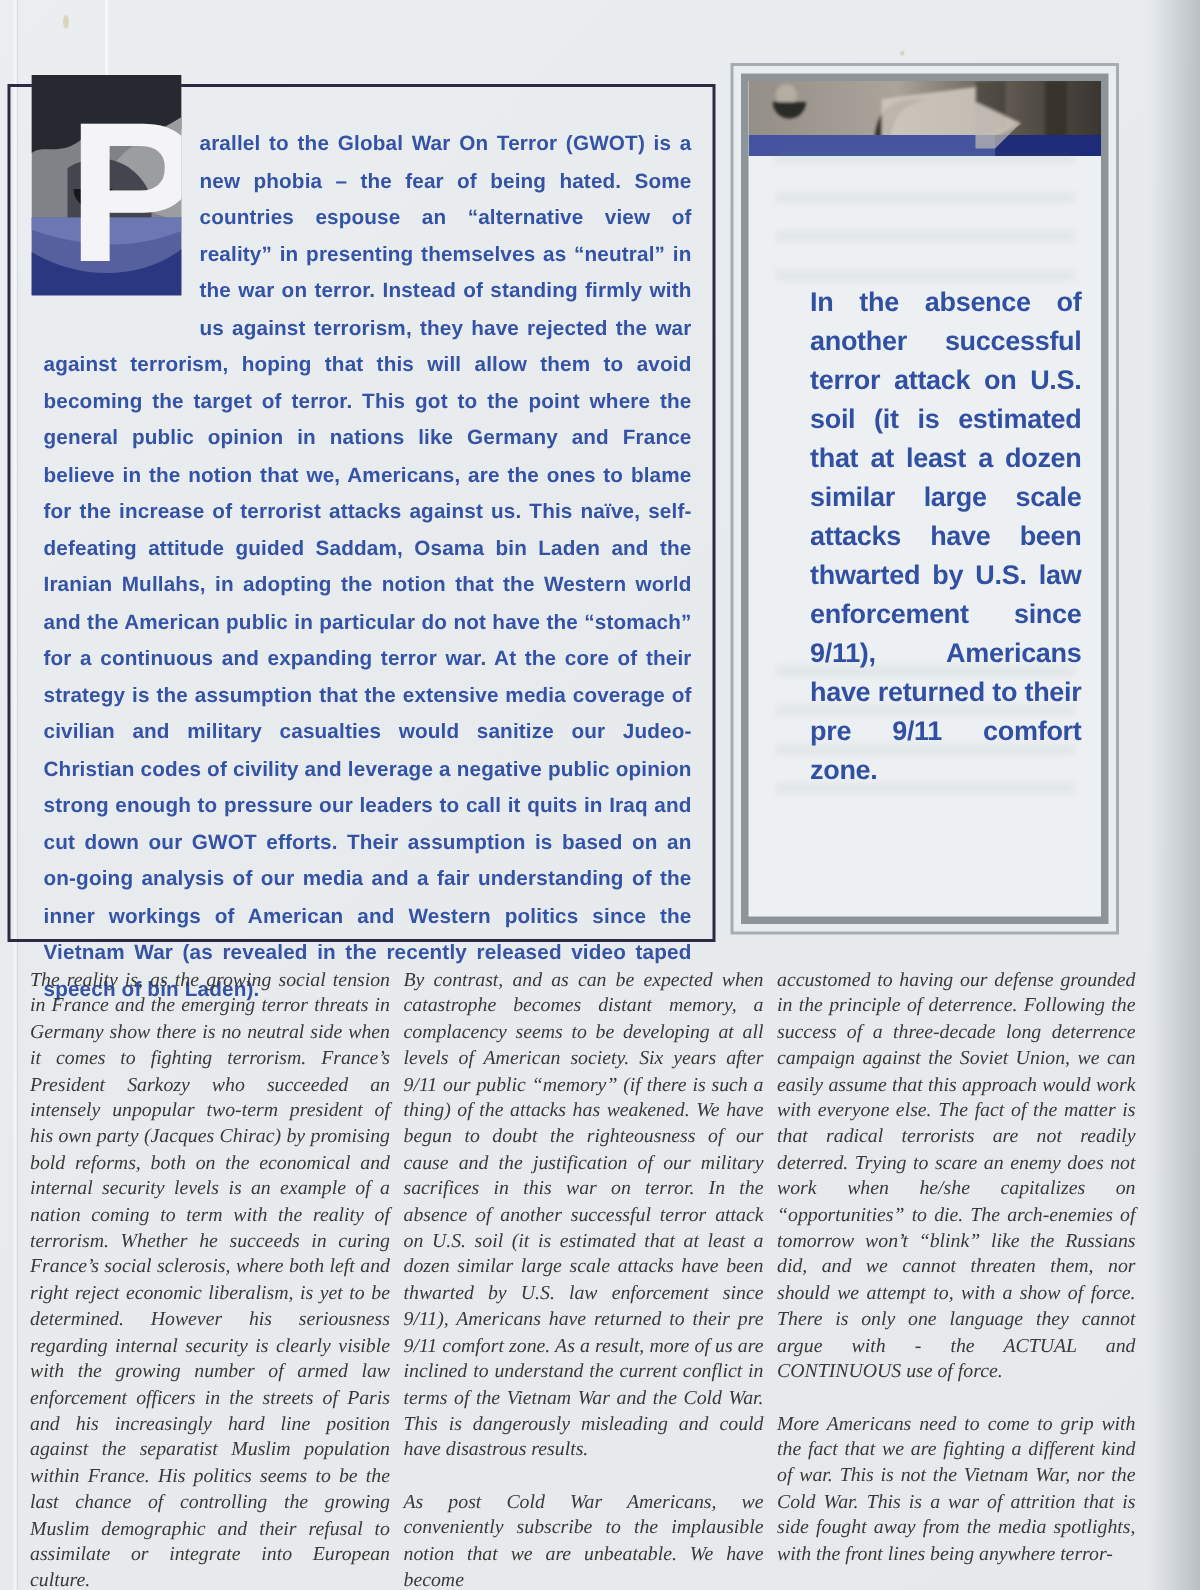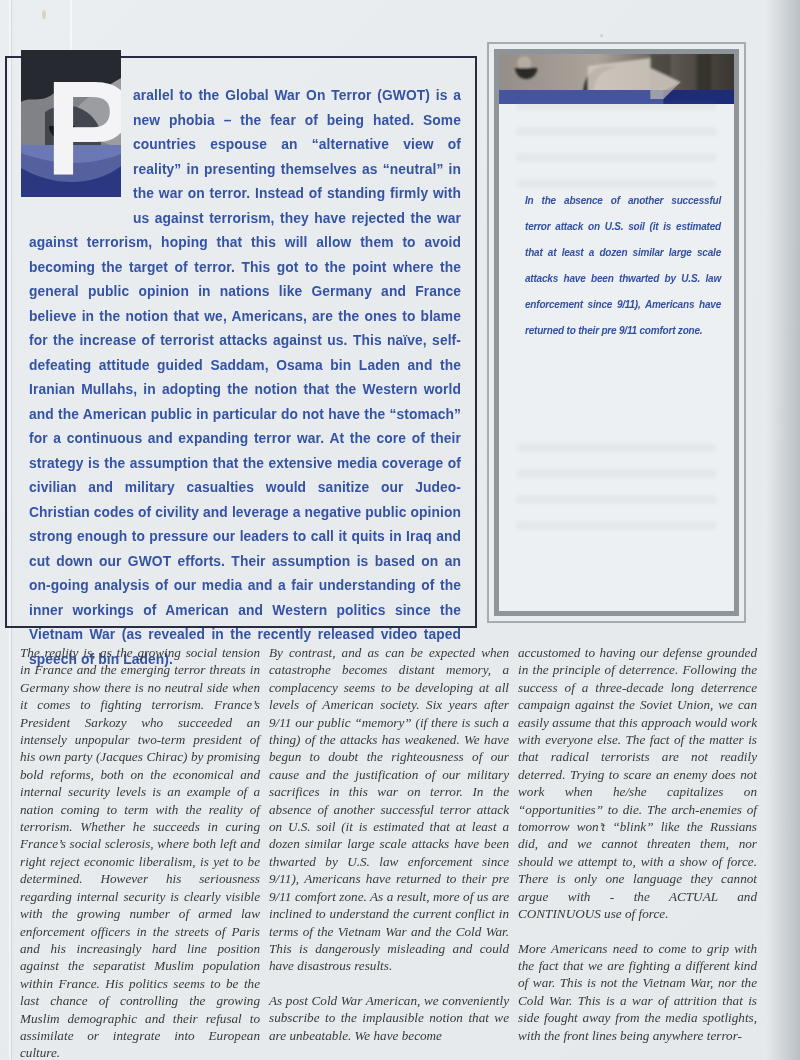--- a/index.html
+++ b/index.html
@@ -61,23 +61,23 @@
   .quote-inner{
     position:relative;
     box-sizing:border-box;
     width:100%;height:100%;
     border:5px solid #8d949a;
     background:#edf0f3;
     overflow:hidden;
   }
   .quote-photo{display:block;width:100%;height:50px;}
   .quote-text{
-    margin:84px 13px 0 26px;
-    font-size:10px;line-height:26px;
-    font-weight:bold;font-style:italic;
+    margin:84px 13px 0 41px;
+    font-size:18px;line-height:26px;
+    font-weight:bold;
     color:#3150a2;
     text-align:justify;
     letter-spacing:-0.2px;
   }
   .ghost-line{
     position:absolute;left:18px;right:18px;height:7px;
     background:rgba(130,145,125,0.10);
     filter:blur(2px);
   }
 
@@ -165,21 +165,21 @@
       <p class="quote-text">In the absence of another successful terror attack on U.S. soil (it is estimated that at least a dozen similar large scale attacks have been thwarted by U.S. law enforcement since 9/11), Americans have returned to their pre 9/11 comfort zone.</p>
     </div>
   </aside>
 
   <div class="columns">
     <div class="col">
       <p>The reality is, as the growing social tension in France and the emerging terror threats in Germany show there is no neutral side when it comes to fighting terrorism. France’s President Sarkozy who succeeded an intensely unpopular two-term president of his own party (Jacques Chirac) by promising bold reforms, both on the economical and internal security levels is an example of a nation coming to term with the reality of terrorism. Whether he succeeds in curing France’s social sclerosis, where both left and right reject economic liberalism, is yet to be determined. However his seriousness regarding internal security is clearly visible with the growing number of armed law enforcement officers in the streets of Paris and his increasingly hard line position against the separatist Muslim population within France. His politics seems to be the last chance of controlling the growing Muslim demographic and their refusal to assimilate or integrate into European culture.</p>
     </div>
     <div class="col">
       <p>By contrast, and as can be expected when catastrophe becomes distant memory, a complacency seems to be developing at all levels of American society. Six years after 9/11 our public “memory” (if there is such a thing) of the attacks has weakened. We have begun to doubt the righteousness of our cause and the justification of our military sacrifices in this war on terror. In the absence of another successful terror attack on U.S. soil (it is estimated that at least a dozen similar large scale attacks have been thwarted by U.S. law enforcement since 9/11), Americans have returned to their pre 9/11 comfort zone. As a result, more of us are inclined to understand the current conflict in terms of the Vietnam War and the Cold War. This is dangerously misleading and could have disastrous results.</p>
-      <p>As post Cold War American, we conveniently subscribe to the implausible notion that we are unbeatable. We have become</p>
+      <p>As post Cold War Americans, we conveniently subscribe to the implausible notion that we are unbeatable. We have become</p>
     </div>
     <div class="col">
       <p>accustomed to having our defense grounded in the principle of deterrence. Following the success of a three-decade long deterrence campaign against the Soviet Union, we can easily assume that this approach would work with everyone else. The fact of the matter is that radical terrorists are not readily deterred. Trying to scare an enemy does not work when he/she capitalizes on “opportunities” to die. The arch-enemies of tomorrow won’t “blink” like the Russians did, and we cannot threaten them, nor should we attempt to, with a show of force. There is only one language they cannot argue with - the ACTUAL and CONTINUOUS use of force.</p>
       <p>More Americans need to come to grip with the fact that we are fighting a different kind of war. This is not the Vietnam War, nor the Cold War. This is a war of attrition that is side fought away from the media spotlights, with the front lines being anywhere terror-</p>
     </div>
   </div>
 
   <div class="scan-shadow-right"></div>
 </div>
 

